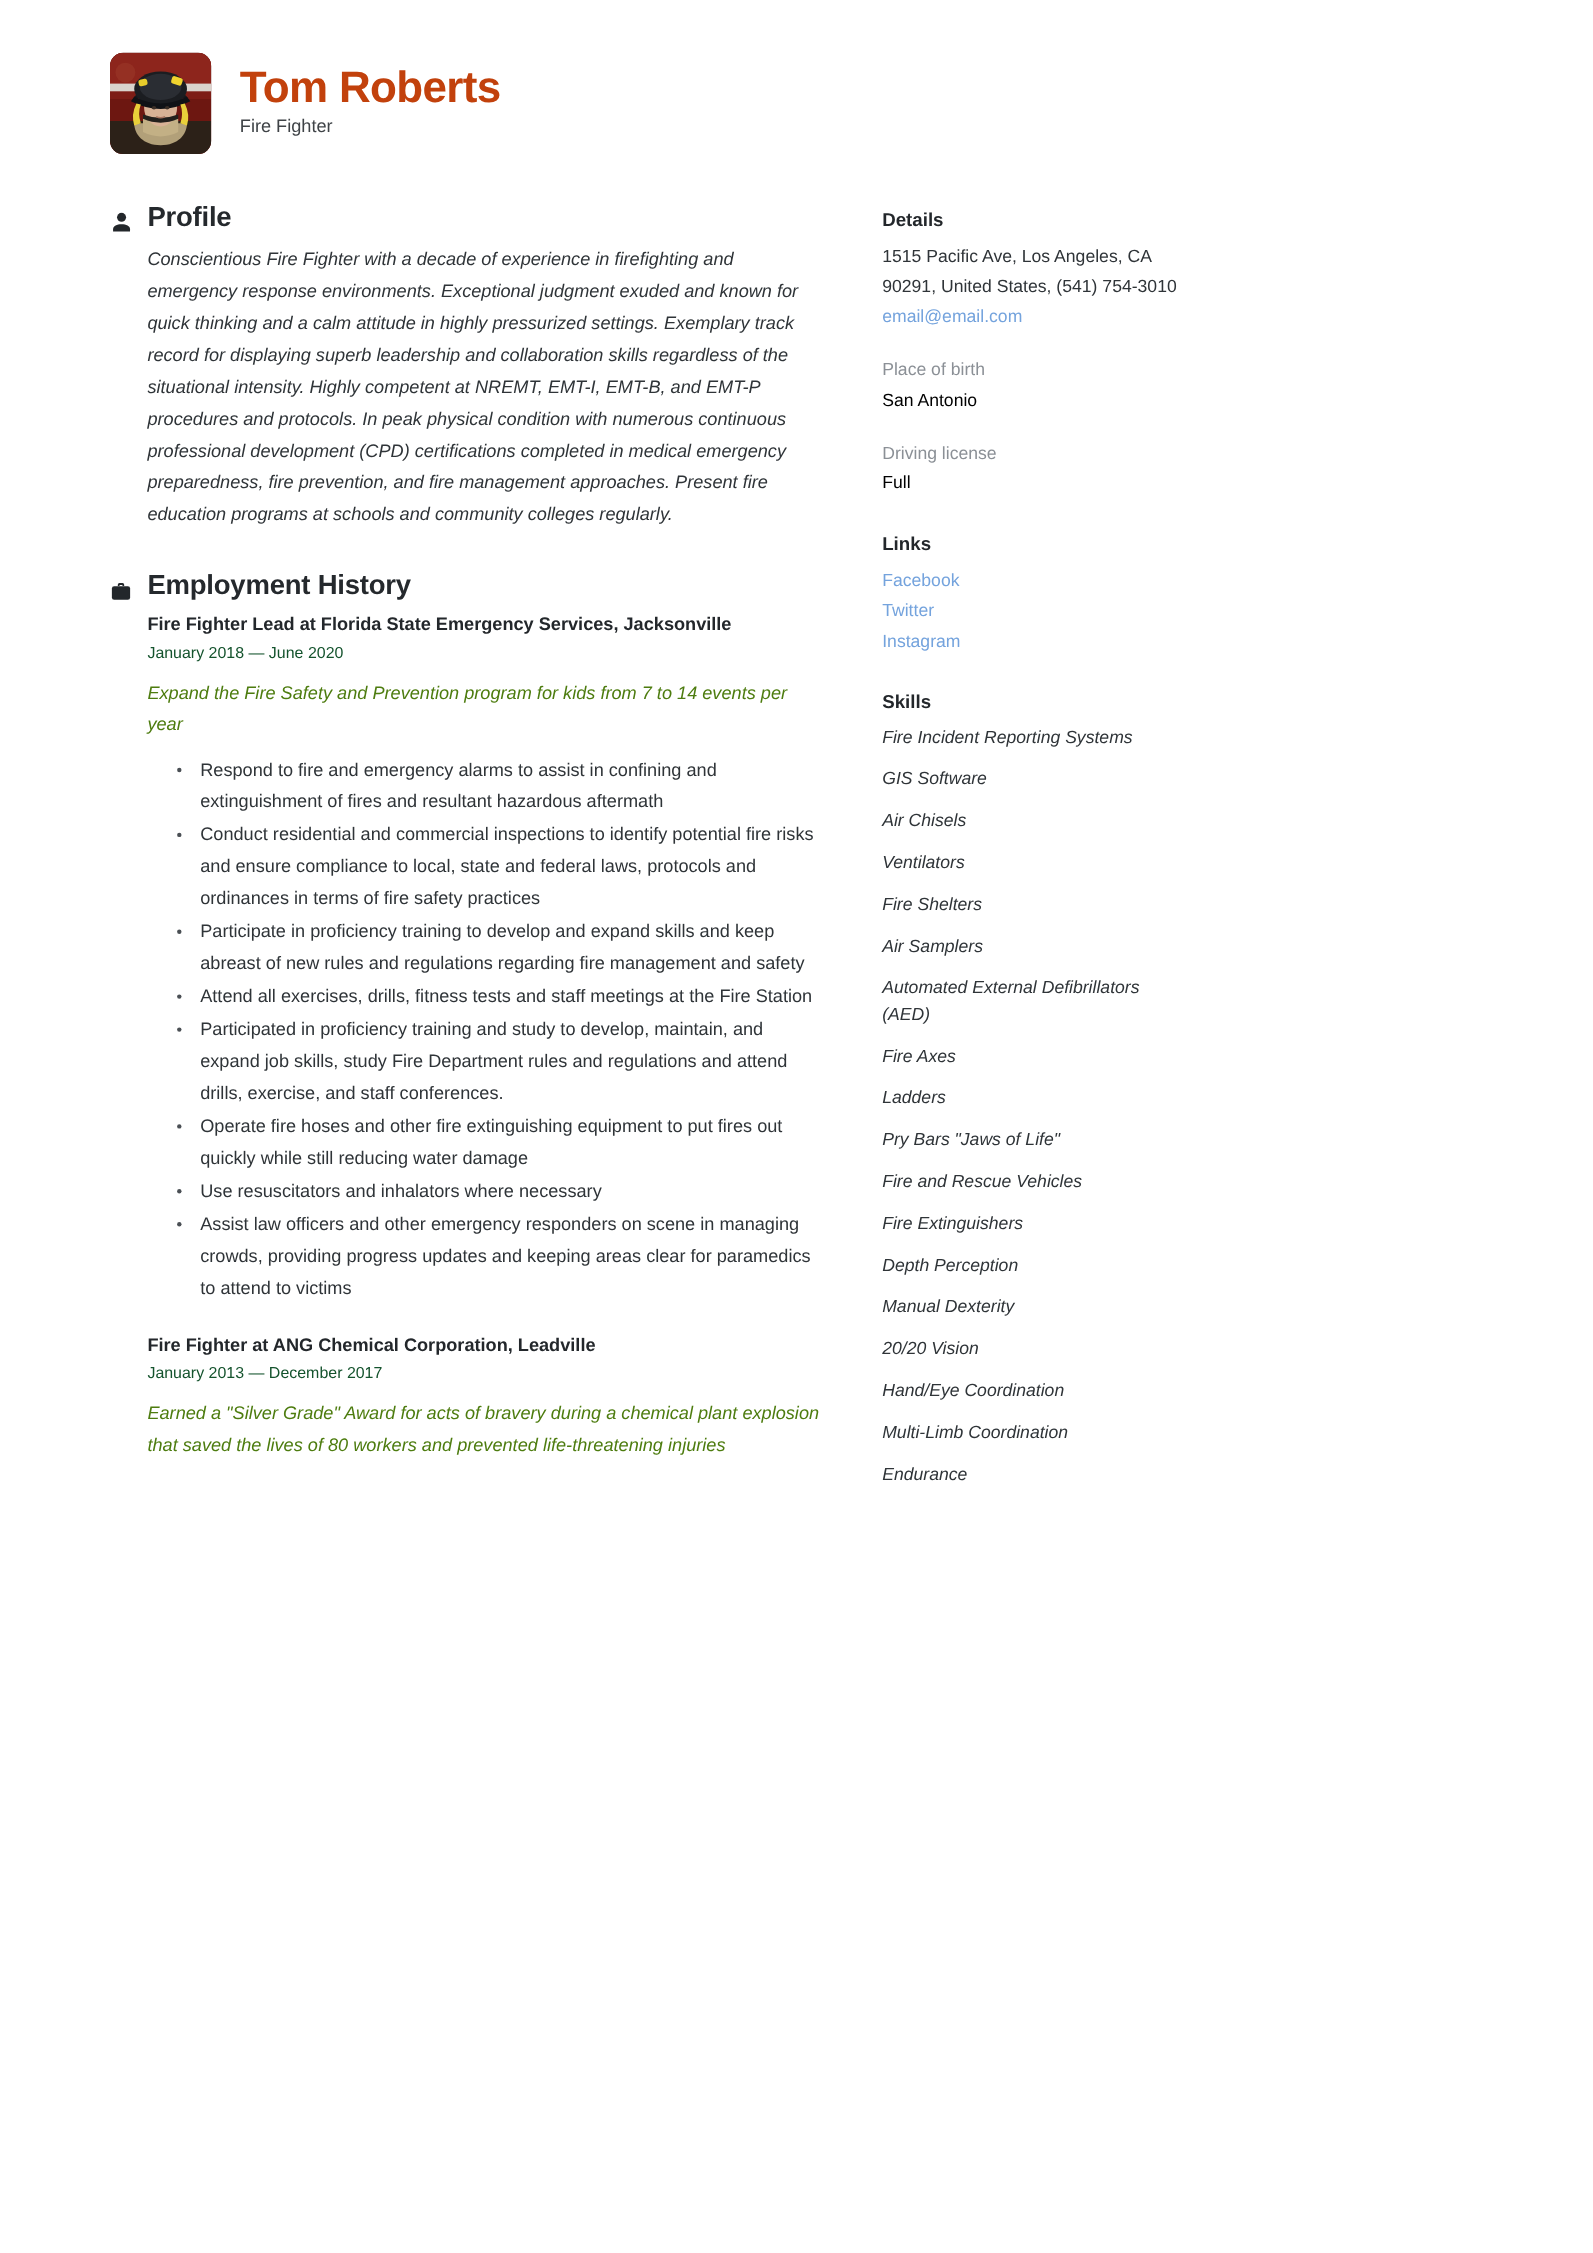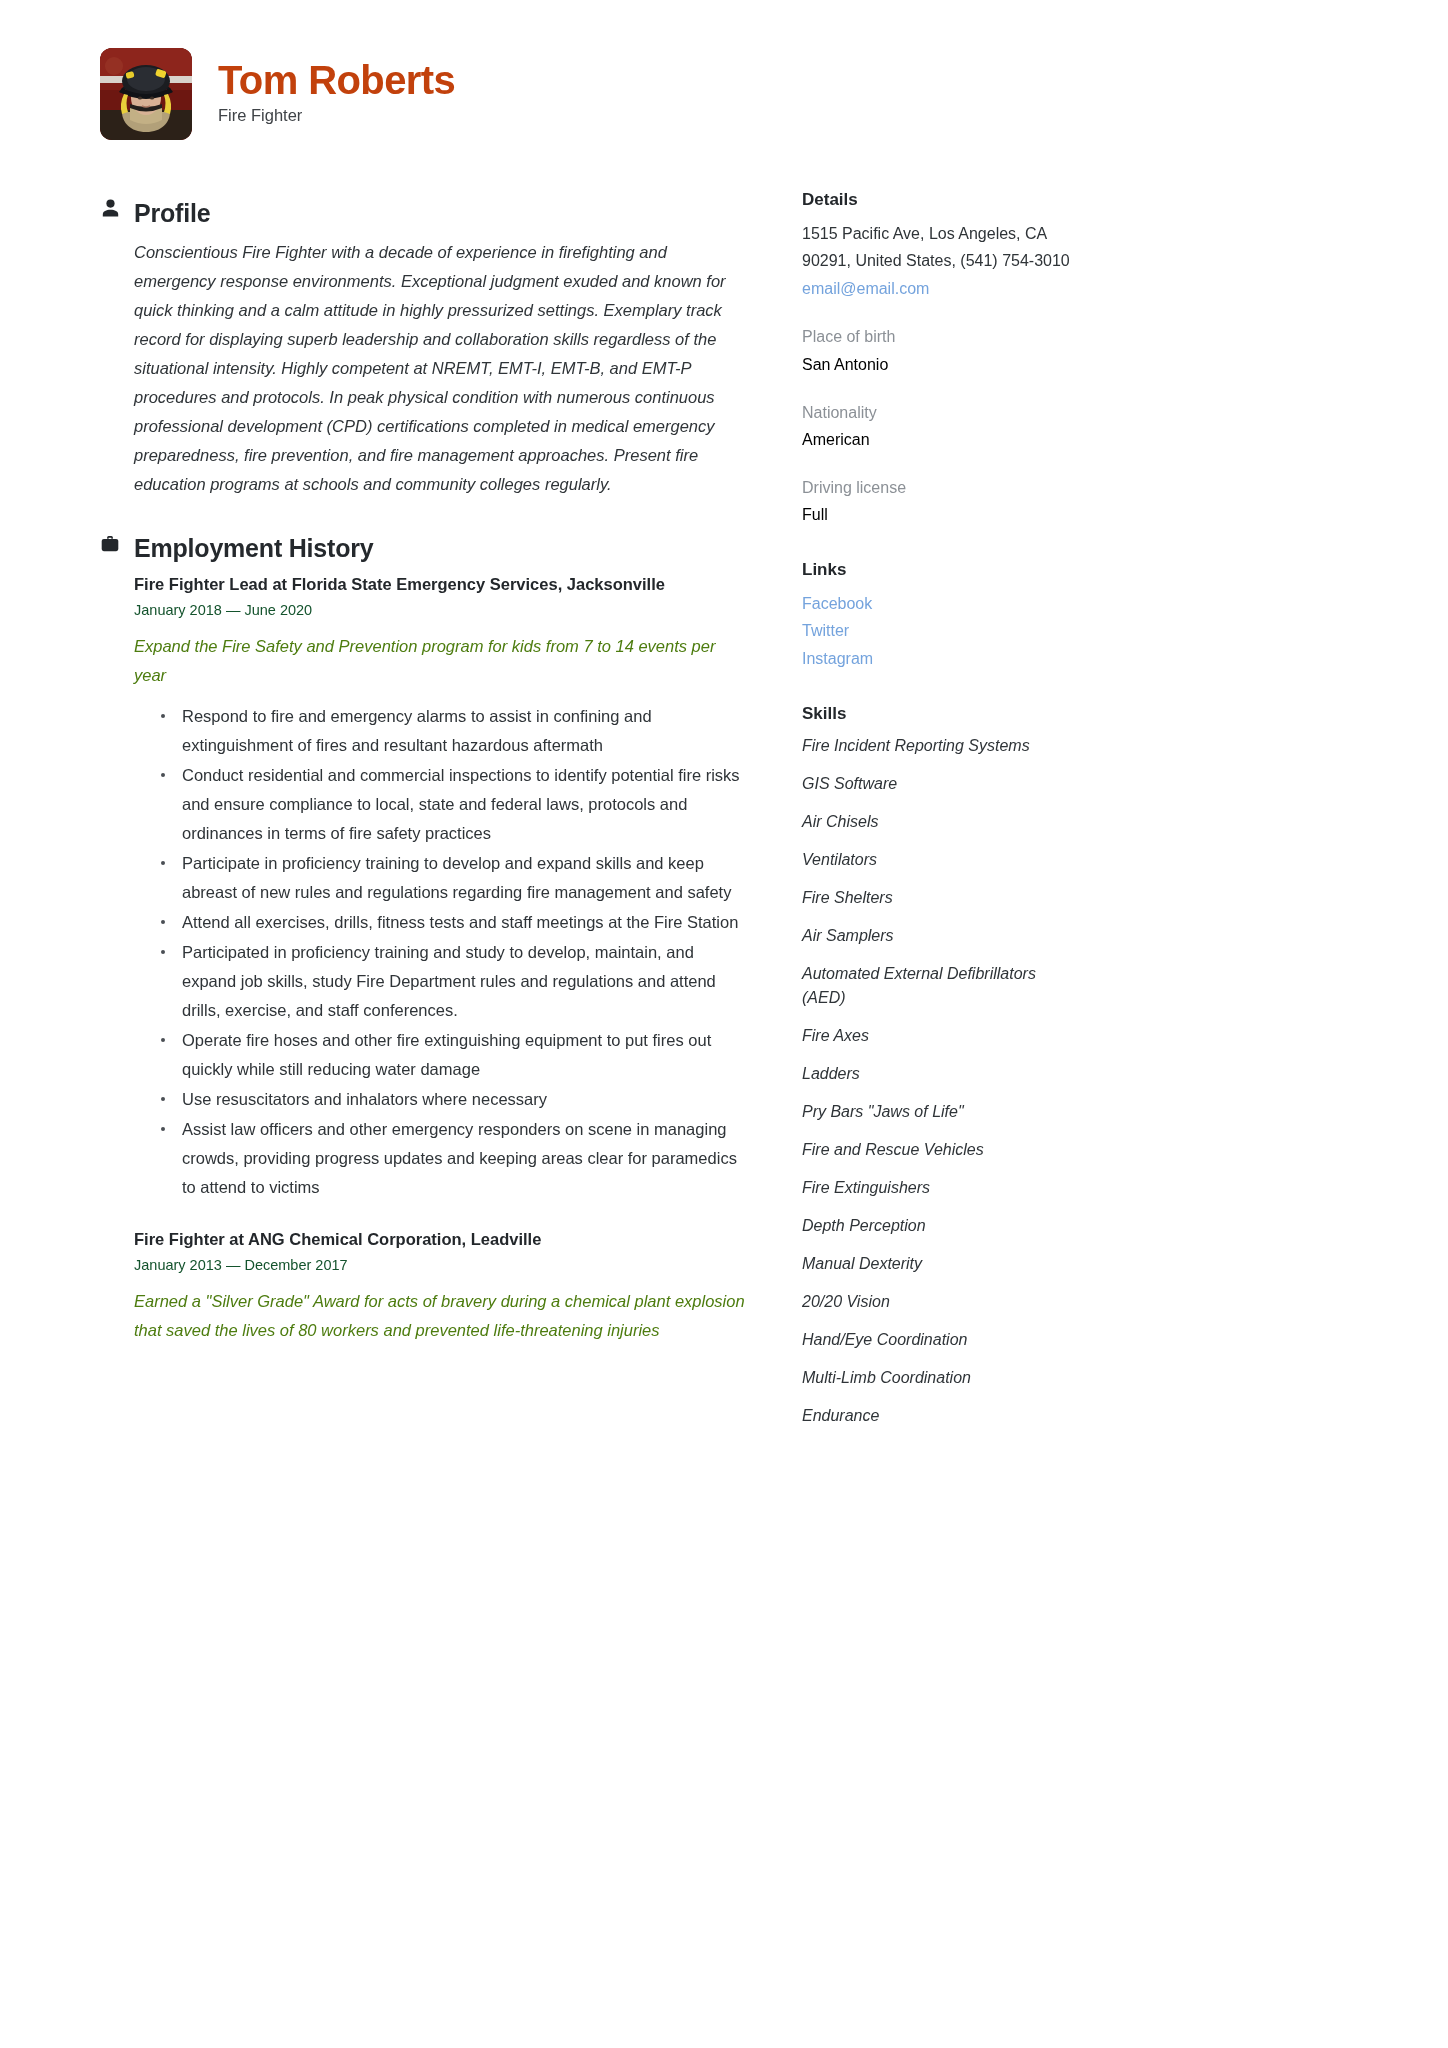--- a/index.html
+++ b/index.html
@@ -69,24 +69,23 @@
   }
 
   .col-main  { width: 650px; flex: 0 0 650px; }
   .col-side  { width: 278px; flex: 0 0 278px; padding-top: 6px; }
 
   
   .section { margin-bottom: 34px; }
 
   .section-head {
     display: flex;
-    align-items: flex-start;
+    align-items: flex-end;
     gap: 14px;
     margin-bottom: 10px;
-    margin-top: 16px;
   }
 
   .section-icon {
     width: 20px;
     height: 20px;
     display: flex;
     align-items: center;
     justify-content: center;
     flex: 0 0 20px;
     color: #23272b;
@@ -321,24 +320,20 @@
       <div class="side-section">
         <div class="side-title">Details</div>
         <div class="side-text">1515 Pacific Ave, Los Angeles, CA 90291, United States, (541) 754-3010</div>
         <a class="side-link" href="#">email@email.com</a>
 
         <div class="side-group">
           <div class="side-label">Place of birth</div>
           <div class="side-value">San Antonio</div>
         </div>
         <div class="side-group">
-          <div class="side-label">Nationality</div>
-          <div class="side-value">American</div>
-        </div>
-        <div class="side-group">
           <div class="side-label">Driving license</div>
           <div class="side-value">Full</div>
         </div>
       </div>
 
       <div class="side-section">
         <div class="side-title">Links</div>
         <a class="side-link" href="#">Facebook</a>
         <a class="side-link" href="#">Twitter</a>
         <a class="side-link" href="#">Instagram</a>

